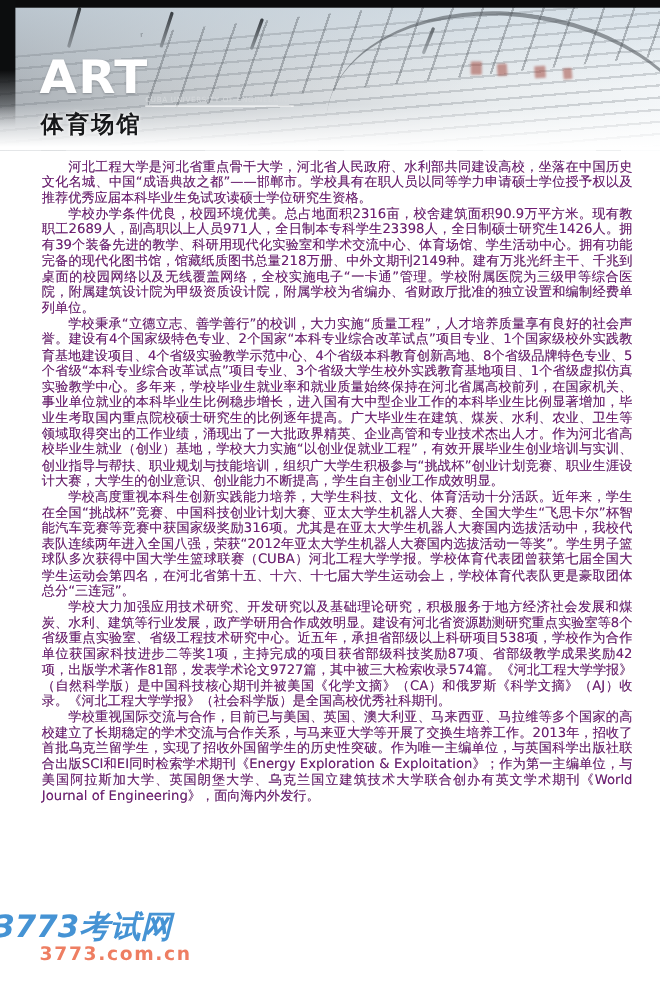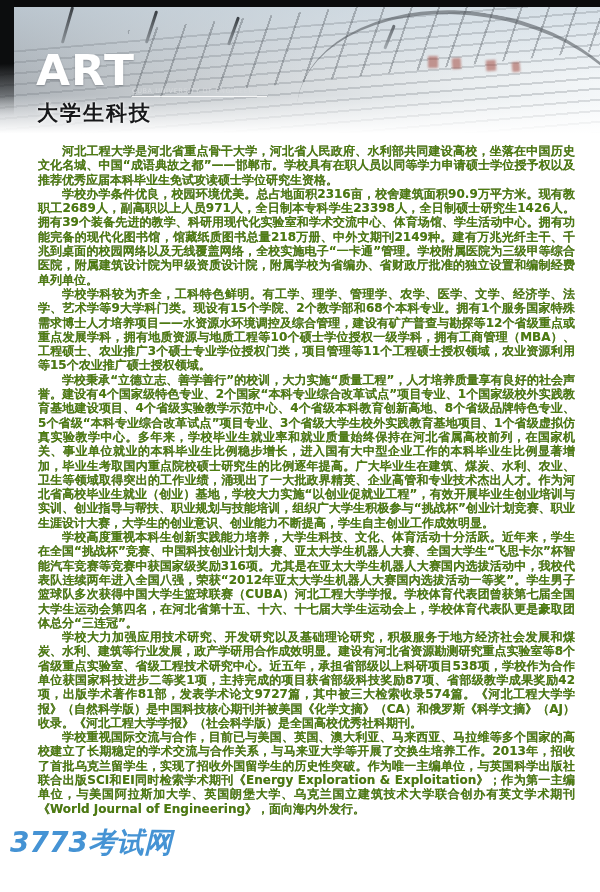--- a/index.html
+++ b/index.html
@@ -39,25 +39,25 @@
   .logo-text { font-size:44px; font-weight:900; line-height:1; letter-spacing:1px;
     transform:scaleY(.95); transform-origin:left top;
     text-shadow:0 1px 2px rgba(60,66,72,.4); }
   .logo-sub { position:absolute; left:96px; top:37px; font-size:6.5px; letter-spacing:.6px;
     color:#d6d9dc; white-space:nowrap; border-bottom:1px solid rgba(255,255,255,.85); padding-bottom:1px; }
   .page-title { position:absolute; left:37px; top:99px; margin:0; font-size:21px; font-weight:800;
     color:#17181a; letter-spacing:2px; text-shadow:0 0 4px #fff,0 0 2px #fff; }
 
   
   .article { position:relative; padding:7px 25px 0 38px; font-size:12px; line-height:14.3px;
-    color:#4d7c0f; text-align:justify; text-shadow:0 0 .5px rgba(70,71,75,.6);font-weight:bold; }
+    color:#701a75; text-align:justify; text-shadow:0 0 .5px rgba(70,71,75,.6); }
   .article p { margin:0; text-indent:2em; }
 
   
-  .watermark { position:absolute; left:16px; top:829px; }
+  .watermark { position:absolute; left:0; top:829px; }
   .wm-name { margin-left:-6px; font-size:28px; font-weight:800; font-style:italic; line-height:1;
     letter-spacing:0; text-shadow:1px 1px 0 rgba(255,255,255,.85); }
   .wm-url { margin-left:36px; margin-top:1px; font-size:17px; font-weight:800; letter-spacing:1.5px; }
 </style>
 </head>
 <body>
 
 <div class="page">
 
   <header class="hero">
@@ -74,30 +74,30 @@
     <div class="red-mark rm3"></div>
     <div class="red-mark rm4"></div>
     <div class="hero-topbar"></div>
     <div class="hero-corner"></div>
     <div class="hero-fade"></div>
 
     <div class="logo">
       <div class="logo-text">ART</div>
       <div class="logo-sub">CUBA UNIVERSITY OF ENGINEERING</div>
     </div>
-    <h1 class="page-title">大学生科技</h1>
+    <h1 class="page-title">体育场馆</h1>
   </header>
 
   <main class="article">
       <p class="para">河北工程大学是河北省重点骨干大学，河北省人民政府、水利部共同建设高校，坐落在中国历史文化名城、中国“成语典故之都”——邯郸市。学校具有在职人员以同等学力申请硕士学位授予权以及推荐优秀应届本科毕业生免试攻读硕士学位研究生资格。</p>
       <p class="para">学校办学条件优良，校园环境优美。总占地面积2316亩，校舍建筑面积90.9万平方米。现有教职工2689人，副高职以上人员971人，全日制本专科学生23398人，全日制硕士研究生1426人。拥有39个装备先进的教学、科研用现代化实验室和学术交流中心、体育场馆、学生活动中心。拥有功能完备的现代化图书馆，馆藏纸质图书总量218万册、中外文期刊2149种。建有万兆光纤主干、千兆到桌面的校园网络以及无线覆盖网络，全校实施电子“一卡通”管理。学校附属医院为三级甲等综合医院，附属建筑设计院为甲级资质设计院，附属学校为省编办、省财政厅批准的独立设置和编制经费单列单位。</p>
-      <p class="para">学校学科较为齐全，工科特色鲜明。有工学、理学、管理学、农学、医学、文学、经济学、法学、艺术学等9大学科门类。现设有15个学院、2个教学部和68个本科专业。拥有1个服务国家特殊需求博士人才培养项目——水资源水环境调控及综合管理，建设有矿产普查与勘探等12个省级重点或重点发展学科，拥有地质资源与地质工程等10个硕士学位授权一级学科，拥有工商管理（MBA）、工程硕士、农业推广3个硕士专业学位授权门类，项目管理等11个工程硕士授权领域，农业资源利用等15个农业推广硕士授权领域。</p>
       <p class="para">学校秉承“立德立志、善学善行”的校训，大力实施“质量工程”，人才培养质量享有良好的社会声誉。建设有4个国家级特色专业、2个国家“本科专业综合改革试点”项目专业、1个国家级校外实践教育基地建设项目、4个省级实验教学示范中心、4个省级本科教育创新高地、8个省级品牌特色专业、5个省级“本科专业综合改革试点”项目专业、3个省级大学生校外实践教育基地项目、1个省级虚拟仿真实验教学中心。多年来，学校毕业生就业率和就业质量始终保持在河北省属高校前列，在国家机关、事业单位就业的本科毕业生比例稳步增长，进入国有大中型企业工作的本科毕业生比例显著增加，毕业生考取国内重点院校硕士研究生的比例逐年提高。广大毕业生在建筑、煤炭、水利、农业、卫生等领域取得突出的工作业绩，涌现出了一大批政界精英、企业高管和专业技术杰出人才。作为河北省高校毕业生就业（创业）基地，学校大力实施“以创业促就业工程”，有效开展毕业生创业培训与实训、创业指导与帮扶、职业规划与技能培训，组织广大学生积极参与“挑战杯”创业计划竞赛、职业生涯设计大赛，大学生的创业意识、创业能力不断提高，学生自主创业工作成效明显。</p>
       <p class="para">学校高度重视本科生创新实践能力培养，大学生科技、文化、体育活动十分活跃。近年来，学生在全国“挑战杯”竞赛、中国科技创业计划大赛、亚太大学生机器人大赛、全国大学生“飞思卡尔”杯智能汽车竞赛等竞赛中获国家级奖励316项。尤其是在亚太大学生机器人大赛国内选拔活动中，我校代表队连续两年进入全国八强，荣获“2012年亚太大学生机器人大赛国内选拔活动一等奖”。学生男子篮球队多次获得中国大学生篮球联赛（CUBA）河北工程大学学报。学校体育代表团曾获第七届全国大学生运动会第四名，在河北省第十五、十六、十七届大学生运动会上，学校体育代表队更是豪取团体总分“三连冠”。</p>
       <p class="para">学校大力加强应用技术研究、开发研究以及基础理论研究，积极服务于地方经济社会发展和煤炭、水利、建筑等行业发展，政产学研用合作成效明显。建设有河北省资源勘测研究重点实验室等8个省级重点实验室、省级工程技术研究中心。近五年，承担省部级以上科研项目538项，学校作为合作单位获国家科技进步二等奖1项，主持完成的项目获省部级科技奖励87项、省部级教学成果奖励42项，出版学术著作81部，发表学术论文9727篇，其中被三大检索收录574篇。《河北工程大学学报》（自然科学版）是中国科技核心期刊并被美国《化学文摘》（CA）和俄罗斯《科学文摘》（AJ）收录。《河北工程大学学报》（社会科学版）是全国高校优秀社科期刊。</p>
       <p class="para">学校重视国际交流与合作，目前已与美国、英国、澳大利亚、马来西亚、马拉维等多个国家的高校建立了长期稳定的学术交流与合作关系，与马来亚大学等开展了交换生培养工作。2013年，招收了首批乌克兰留学生，实现了招收外国留学生的历史性突破。作为唯一主编单位，与英国科学出版社联合出版SCI和EI同时检索学术期刊《Energy Exploration &amp; Exploitation》；作为第一主编单位，与美国阿拉斯加大学、英国朗堡大学、乌克兰国立建筑技术大学联合创办有英文学术期刊《World Journal of Engineering》，面向海内外发行。</p>
     </main>
 
   <div class="watermark">
     <div class="wm-name" style="color: rgb(69, 147, 212);">3773考试网</div>
+    <div class="wm-url" style="color: rgb(238, 126, 98);">3773.com.cn</div>
   </div>
 
 </div>
 
 </body></html>

